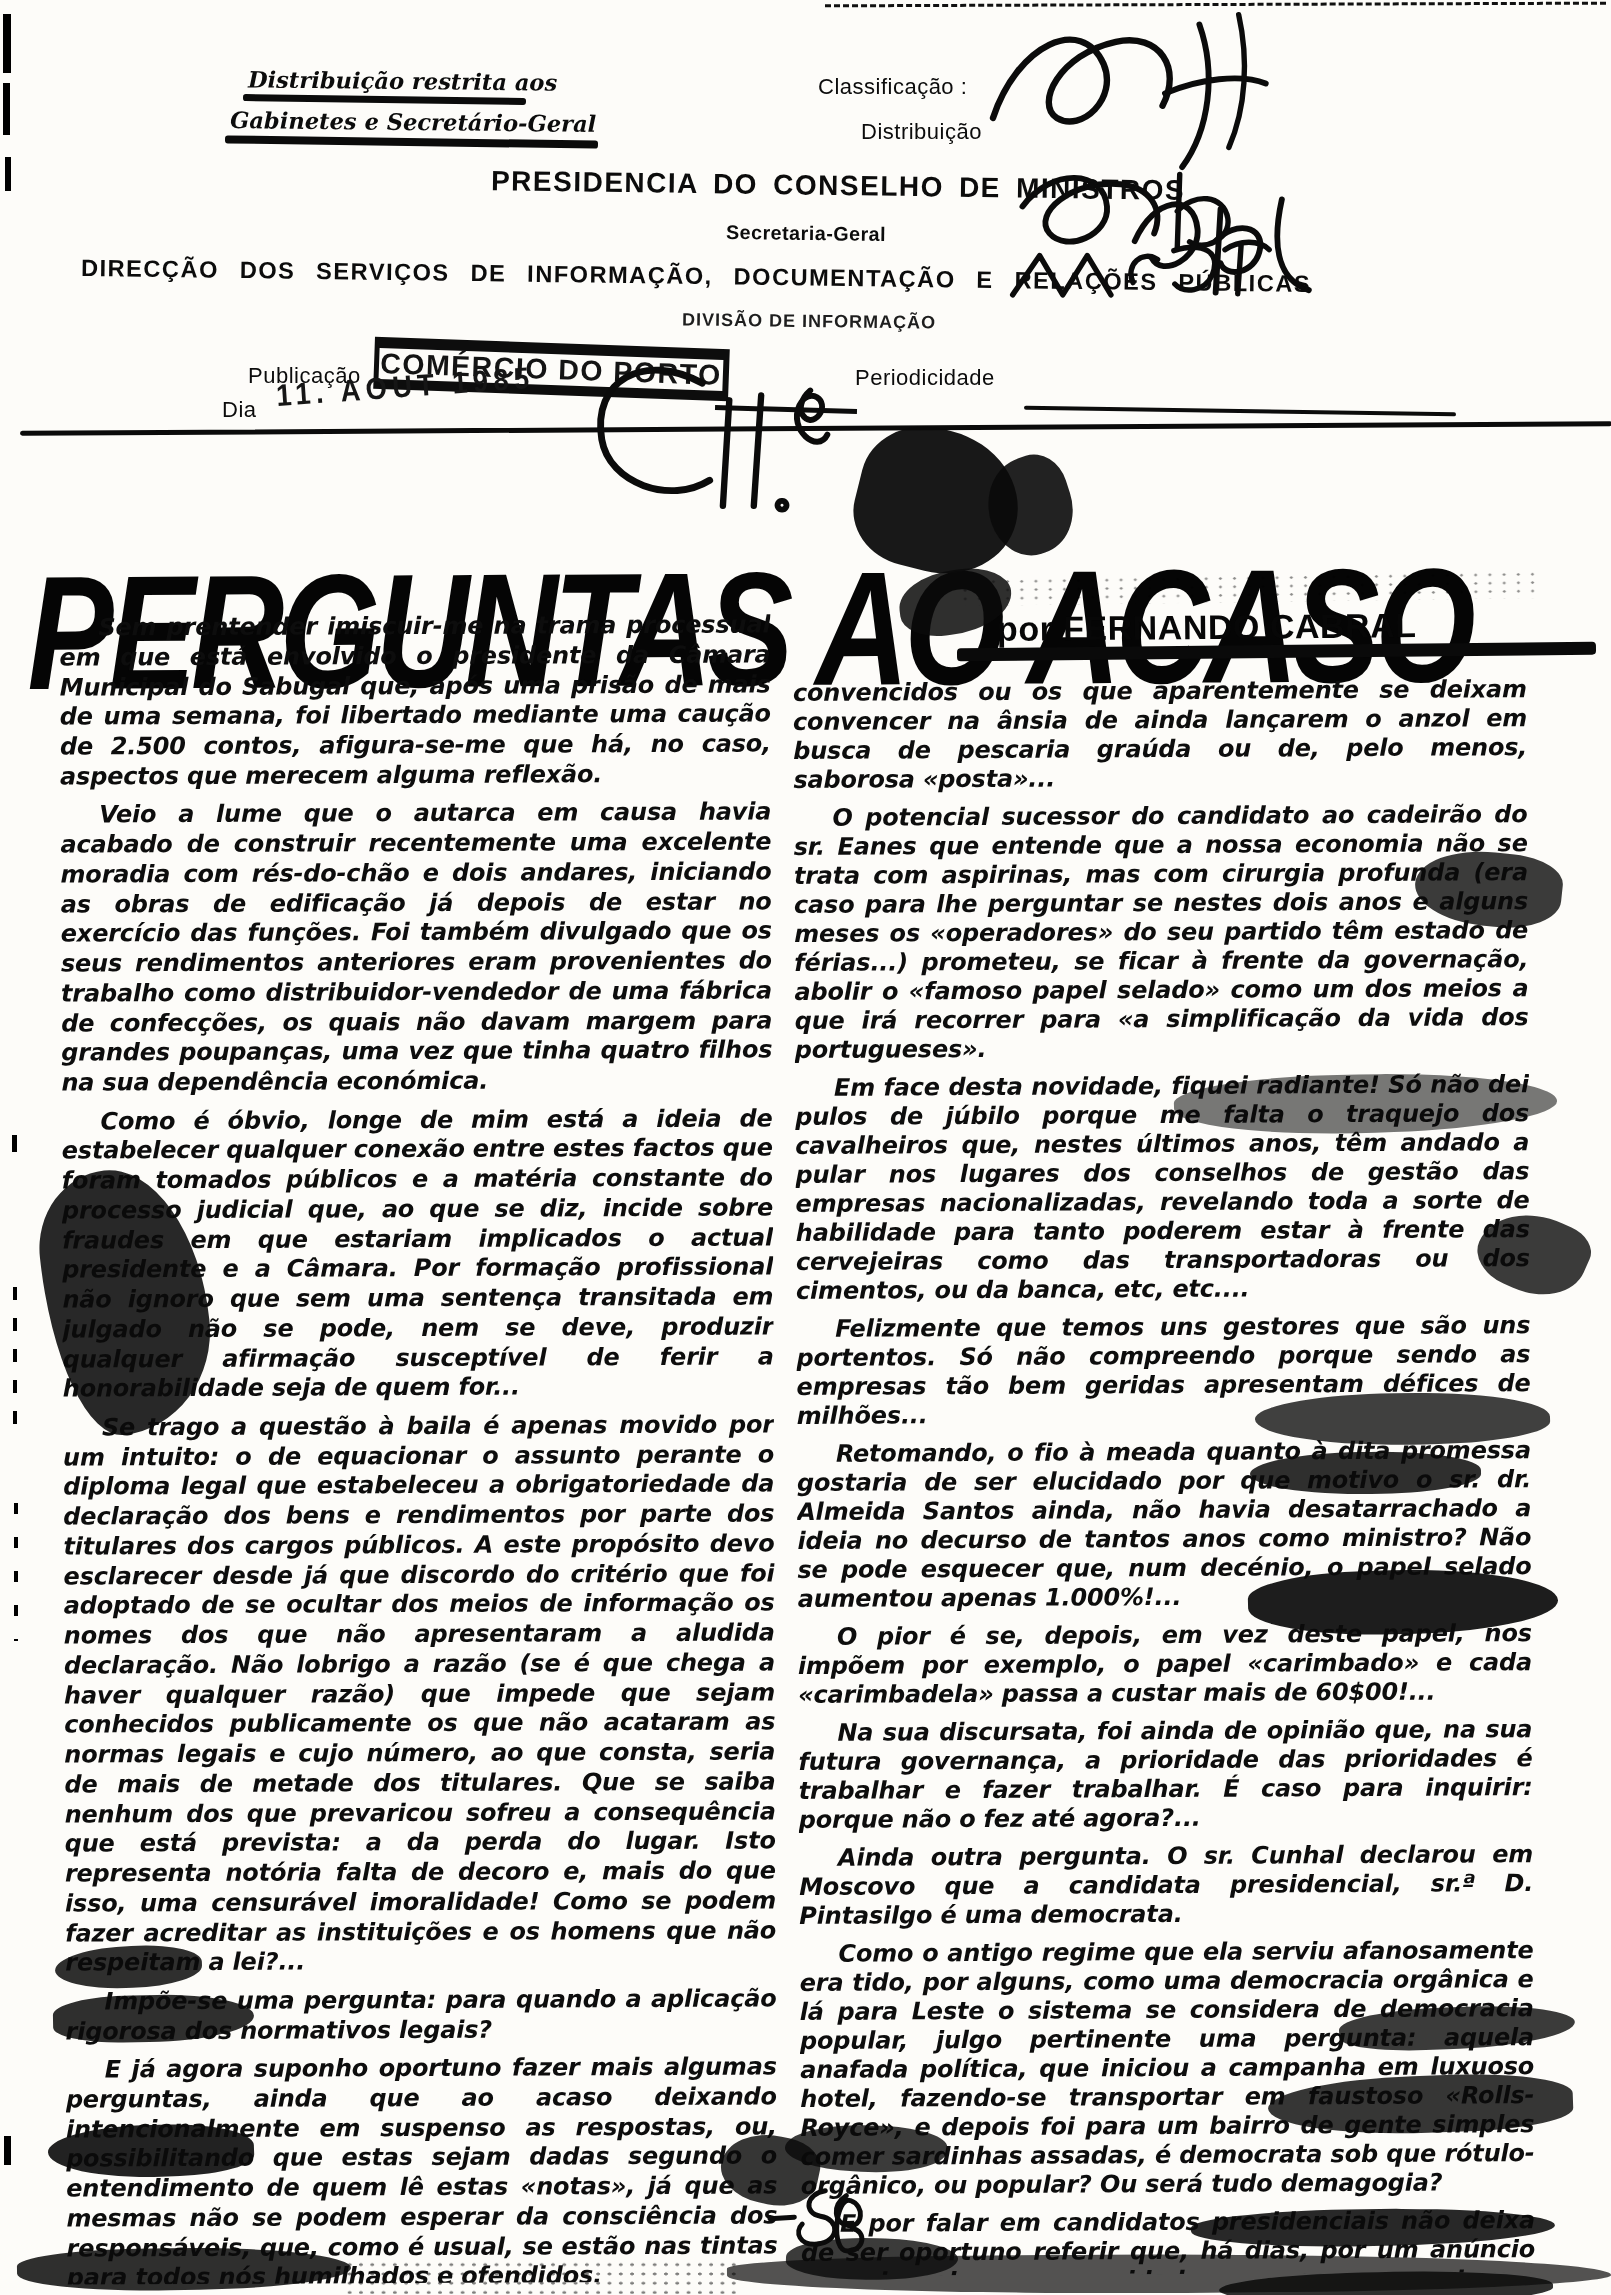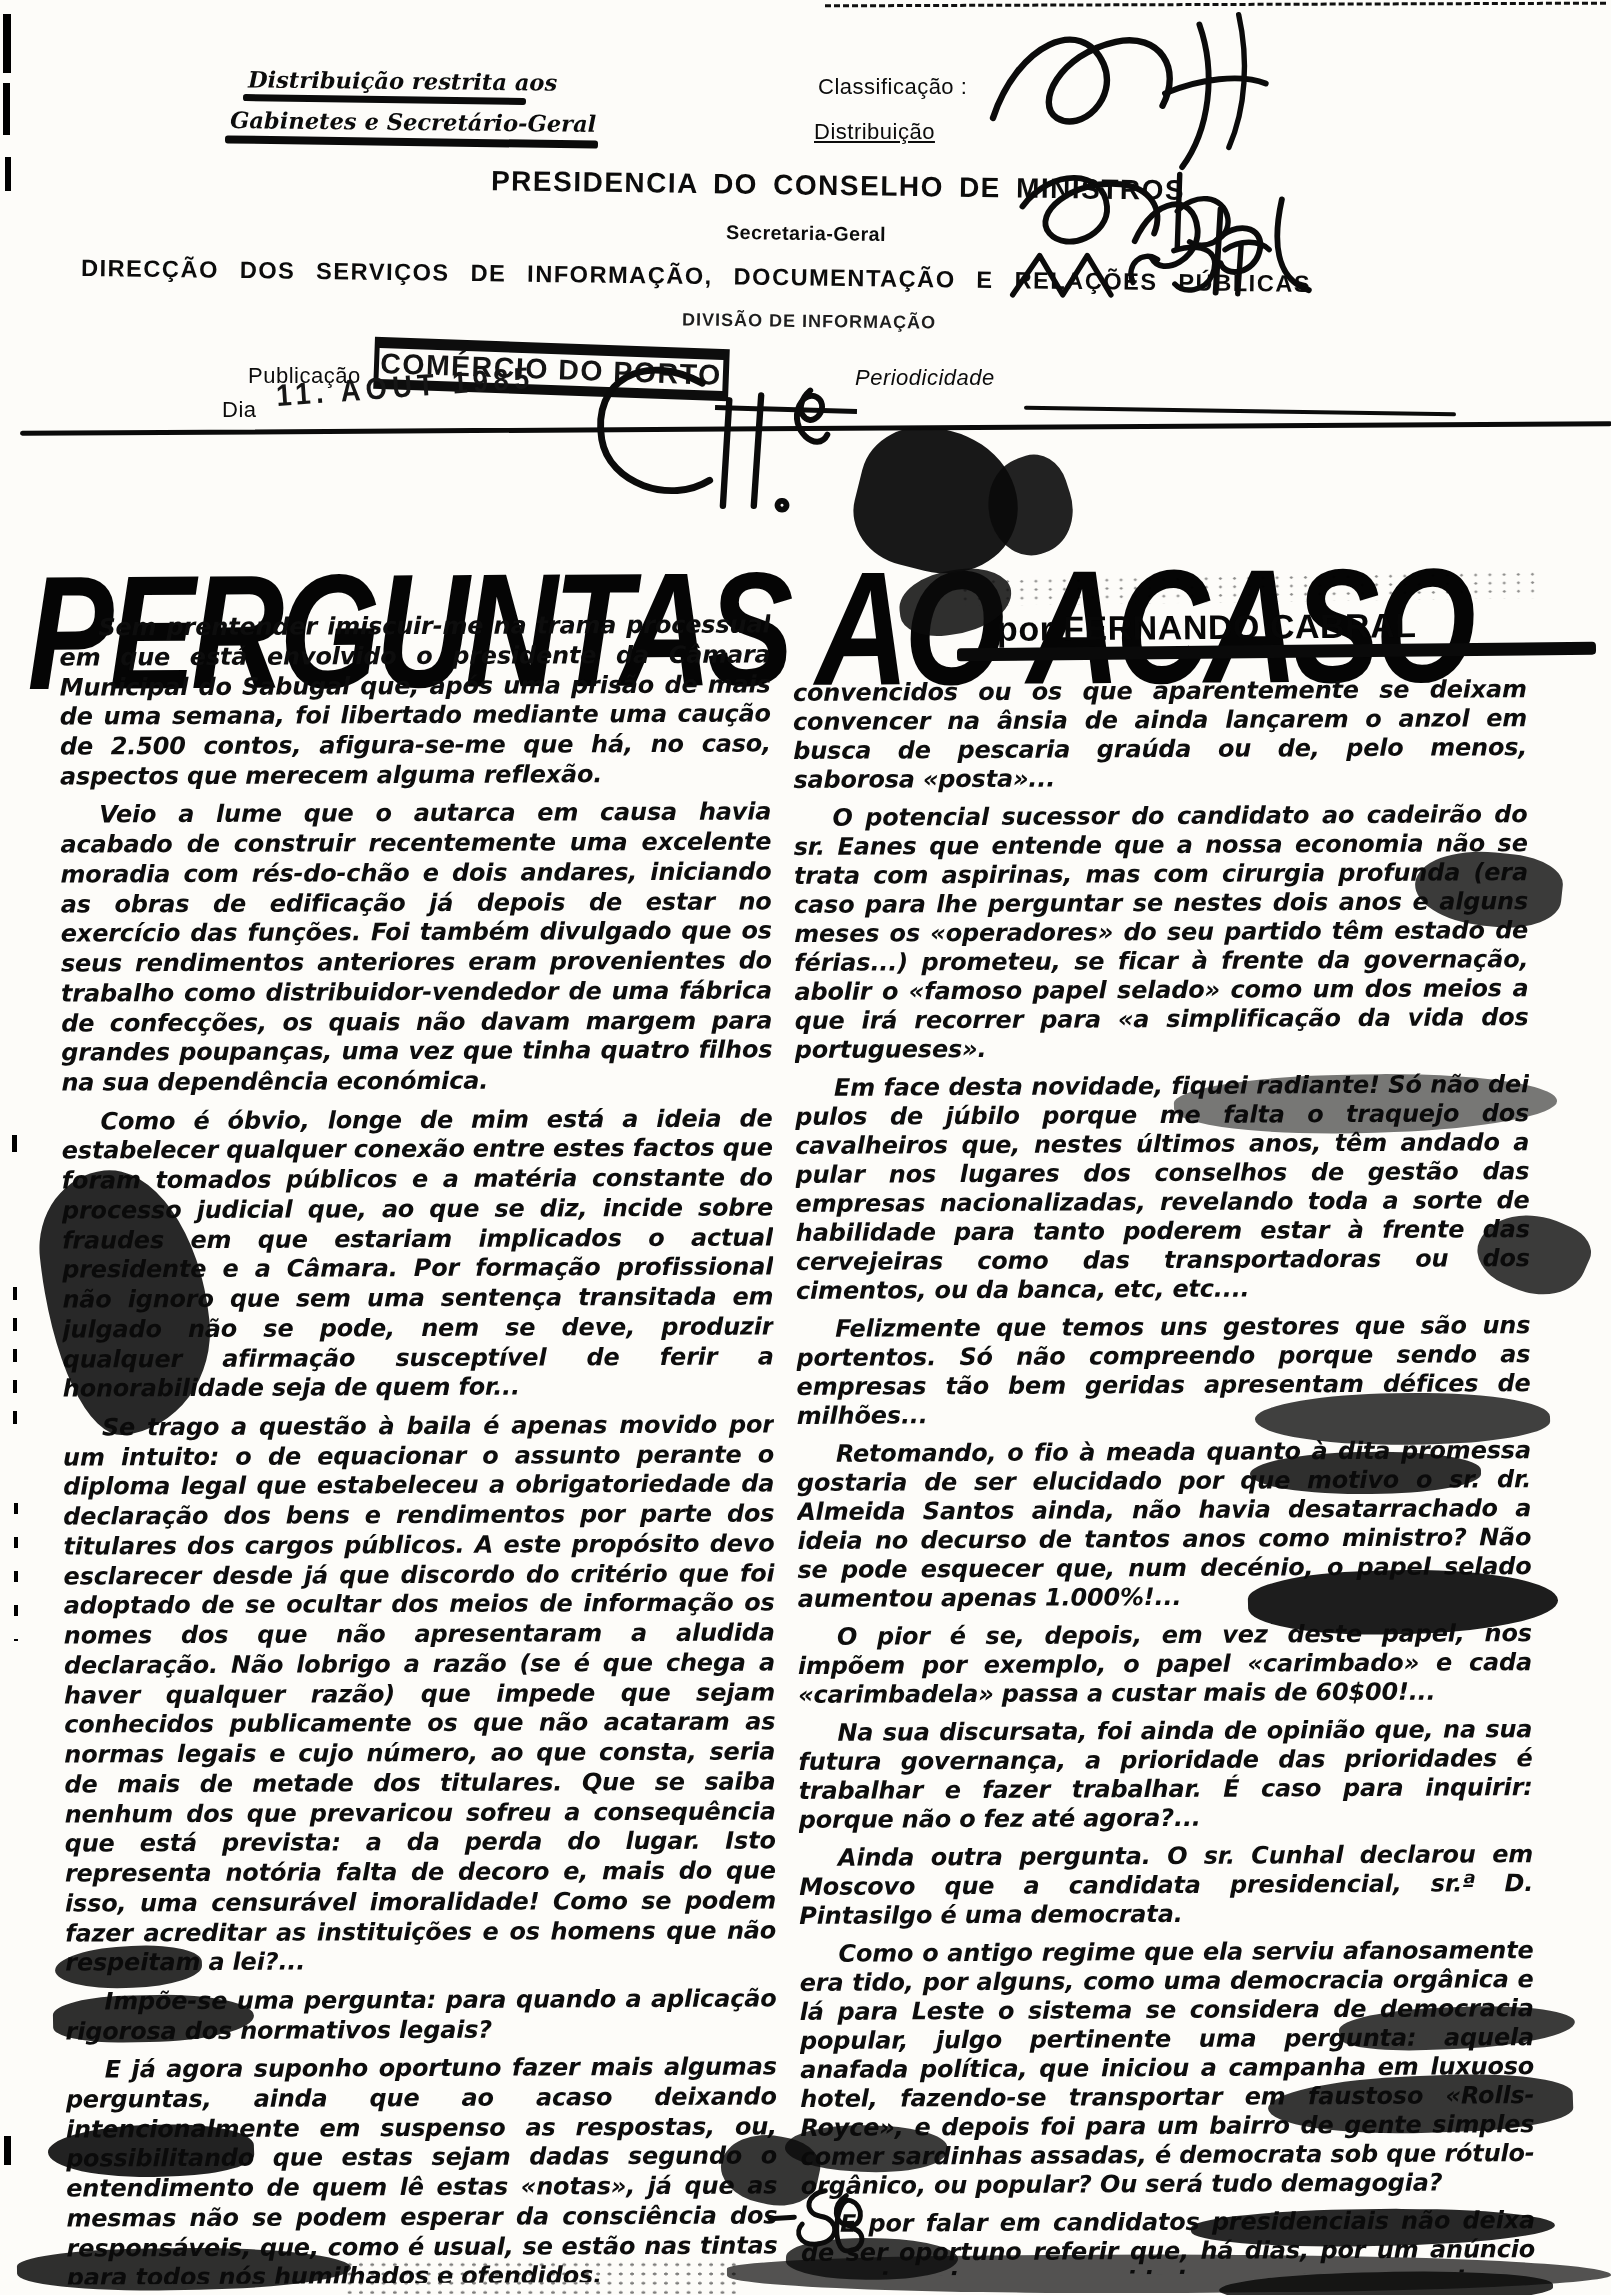--- a/index.html
+++ b/index.html
@@ -14,35 +14,35 @@
     background-size:20px 18px;
   }
   
   .restricted{position:absolute; font-family:"DejaVu Serif", serif; font-style:italic; font-weight:bold; font-size:22.6px; transform:rotate(0.6deg);}
   .r1{left:248px; top:68px;}
   .r2{left:230px; top:109px;}
   .u1{position:absolute; left:243px; top:96px; width:283px; height:7.4px; background:#0b0b0b; transform:rotate(0.8deg); border-radius:2.9px;}
   .u2{position:absolute; left:225px; top:138px; width:373px; height:8.4px; background:#0b0b0b; transform:rotate(0.8deg); border-radius:2.9px;}
   .fieldlabel{position:absolute; font-size:22px; letter-spacing:0.5px;}
   .classif{left:818px; top:74px;}
-  .distrib{left:814px; top:119px;text-decoration:underline;}
+  .distrib{left:861px; top:119px;}
   .org1{position:absolute; left:491px; top:170px; font-size:28px; font-weight:bold; letter-spacing:1.5px; word-spacing:5.9px; transform:rotate(0.8deg); white-space:nowrap;}
   .org2{position:absolute; left:726px; top:222px; font-size:19.7px; font-weight:bold; letter-spacing:0.5px; transform:rotate(0.8deg);}
   .org3{position:absolute; left:81px; top:263px; font-size:23.6px; font-weight:bold; letter-spacing:1.5px; word-spacing:12.8px; transform:rotate(0.75deg); white-space:nowrap;}
   .org4{position:absolute; left:682px; top:311px; font-size:18px; font-weight:bold; letter-spacing:1px; transform:rotate(0.7deg); opacity:.92;}
   .publabel{left:248px; top:363px;}
   .stamp{
     position:absolute; left:374px; top:343px; width:344px; height:30.5px;
     border-style:solid; border-color:#0d0d0d; border-width:11.8px 6.9px 10.8px 5.9px;
     transform:rotate(2deg); display:flex; align-items:center; justify-content:center;
     background:#fdfcf9;
   }
   .stamp span{font-size:28.5px; font-weight:bold; letter-spacing:1.5px; white-space:nowrap; color:#141414;}
   .stampline{position:absolute; left:715px; top:407px; width:142px; height:4.9px; background:#0c0c0c; transform:rotate(1.6deg);}
-  .periodlabel{left:855px; top:365px;font-style:italic;}
+  .periodlabel{left:855px; top:365px;}
   .periodline{position:absolute; left:1024px; top:409px; width:432px; height:4.4px; background:#0c0c0c; transform:rotate(0.9deg); border-radius:2px;}
   .dialabel{left:222px; top:397px;}
   .datestamp{
     position:absolute; left:275px; top:378px; font-size:30.5px; font-weight:bold;
     letter-spacing:5.9px; color:#161616; transform:rotate(-4deg) scaleX(.9);
     transform-origin:0 0; white-space:nowrap;
   }
   .ruleline{position:absolute; left:19.7px; top:426px; width:1592px; height:5.4px; background:#0b0b0b; transform:rotate(-0.35deg); border-radius:2.5px;}
   .topdash{position:absolute; left:825px; top:2.9px; width:781px; border-top:3.9px dashed #111; transform:rotate(-0.2deg);}
   

